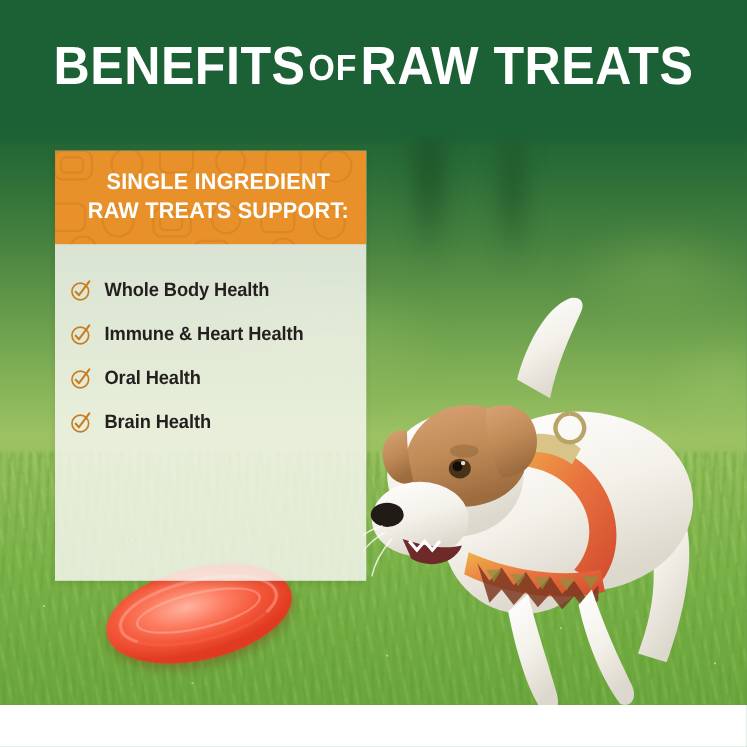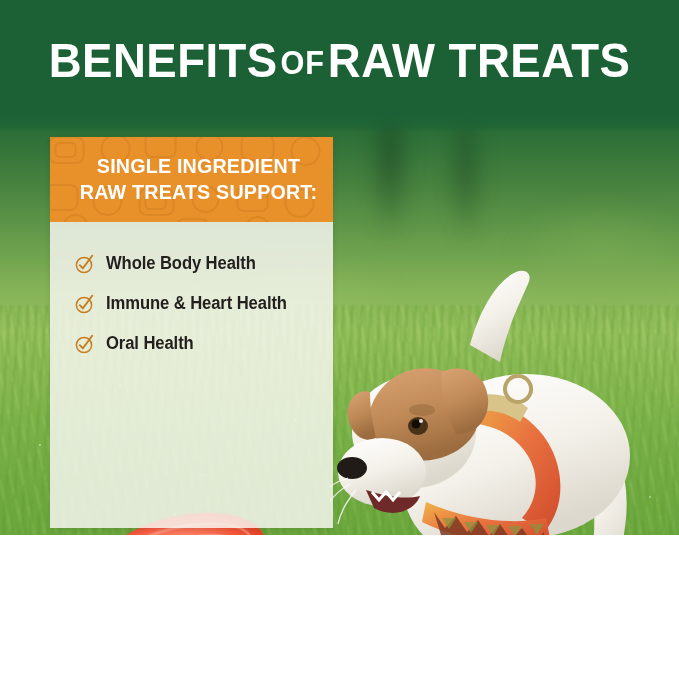--- a/index.html
+++ b/index.html
@@ -8,21 +8,21 @@
     padding: 0;
     background: #ffffff;
   }
   body {
     font-family: "Liberation Sans", sans-serif;
   }
 
   #poster {
     position: relative;
     width: 679px;
-    height: 535px;
+    height: 641px;
     overflow: hidden;
     background: #1b6135;
   }
 
   
   .photo-layer {
     position: absolute;
     inset: 0;
     
     background:
@@ -206,21 +206,21 @@
     letter-spacing: 0.2px;
     padding-top: 16px;
     transform: scaleX(0.96);
   }
   .card-header-text .ln { display: block; white-space: nowrap; }
 
   .benefit-list {
     position: relative;
     list-style: none;
     margin: 0;
-    padding: 22px 0 0 24px;
+    padding: 22px 0 0 13px;
   }
   .benefit-item {
     display: flex;
     align-items: center;
     height: 40px;
   }
   .check-icon {
     flex: 0 0 auto;
     width: 20px;
     height: 20px;
@@ -395,17 +395,26 @@
       </li>
       <li class="benefit-item">
         <span class="check-icon">
           <svg viewBox="0 0 20 20" xmlns="http://www.w3.org/2000/svg">
             <circle cx="10" cy="11" r="7.6" fill="none" stroke="#c87d20" stroke-width="1.5"></circle>
             <path d="M5.8 11.2 L8.8 14.4 L18.2 1.8" fill="none" stroke="#c87d20" stroke-width="1.9" stroke-linecap="round" stroke-linejoin="round"></path>
           </svg>
         </span>
         <span class="benefit-label">Oral Health</span>
       </li>
+      <li class="benefit-item">
+        <span class="check-icon">
+          <svg viewBox="0 0 20 20" xmlns="http://www.w3.org/2000/svg">
+            <circle cx="10" cy="11" r="7.6" fill="none" stroke="#c87d20" stroke-width="1.5"></circle>
+            <path d="M5.8 11.2 L8.8 14.4 L18.2 1.8" fill="none" stroke="#c87d20" stroke-width="1.9" stroke-linecap="round" stroke-linejoin="round"></path>
+          </svg>
+        </span>
+        <span class="benefit-label">Brain Health</span>
+      </li>
     </ul>
 
   </div>
 
 </div>
 
 </body></html>

